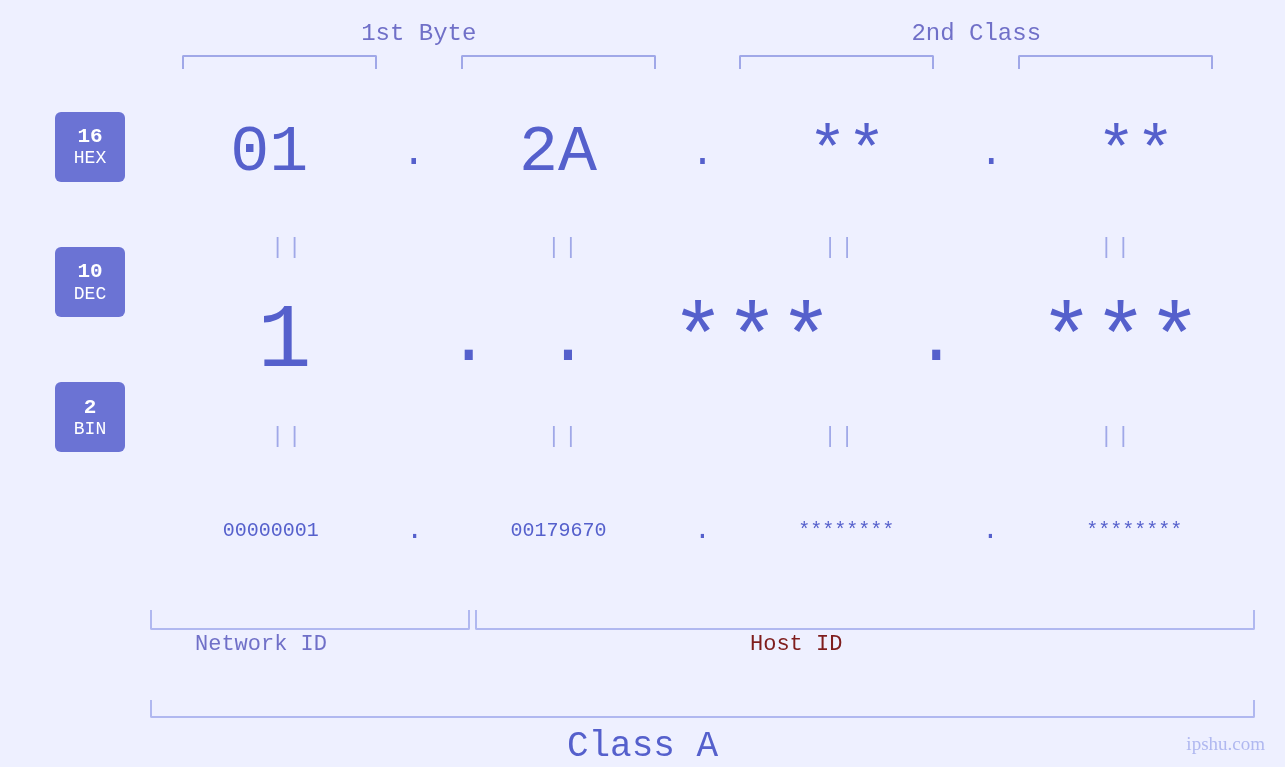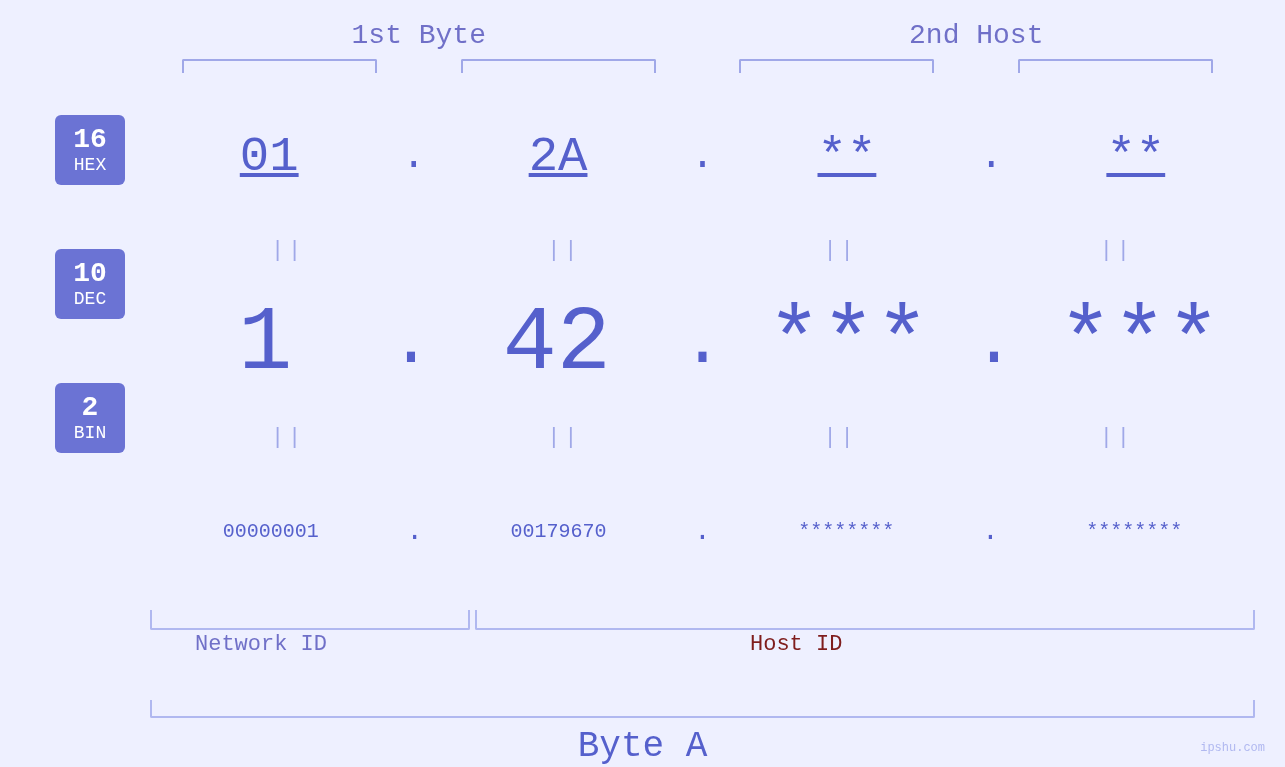--- a/index.html
+++ b/index.html
@@ -31,21 +31,21 @@
       display: flex;
       width: 100%;
       padding-left: 140px;
       margin-top: 20px;
       justify-content: space-around;
       padding-right: 30px;
     }
 
     .byte-label {
       color: #7070c8;
-      font-size: 28px;
+      font-size: 24px;
       font-family: 'Courier New', Courier, monospace;
       text-align: center;
       width: 220px;
     }
 
     
     .bracket-row {
       display: flex;
       width: 100%;
       padding-left: 140px;
@@ -88,21 +88,21 @@
       width: 70px;
       height: 70px;
       display: flex;
       flex-direction: column;
       align-items: center;
       justify-content: center;
       font-family: 'Courier New', Courier, monospace;
     }
 
     .badge-number {
-      font-size: 28px;
+      font-size: 21px;
       font-weight: bold;
       line-height: 1.1;
     }
 
     .badge-type {
       font-size: 18px;
       font-weight: normal;
     }
 
     .bytes-grid {
@@ -127,22 +127,21 @@
       justify-content: center;
       gap: 0px;
     }
 
     .byte-value {
       color: #5560cc;
       font-family: 'Courier New', Courier, monospace;
     }
 
     .hex-value {
-      font-size: 49px;
-      text-decoration: underline;
+      font-size: 65px;
     }
 
     .dec-value {
       font-size: 90px;
     }
 
     .bin-value {
       font-size: 20px;
     }
 
@@ -249,32 +248,32 @@
       color: #5560cc;
       font-size: 36px;
       font-family: 'Courier New', Courier, monospace;
     }
 
     .watermark {
       position: absolute;
       bottom: 12px;
       right: 20px;
       color: #b0b8f0;
-      font-size: 12px;
-      font-family: Liberation Mono, monospace;
+      font-size: 19px;
+      font-family: Liberation Serif, serif;
     }
   </style>
 </head>
 <body>
 
 <div class="main-container">
 
   <div class="byte-headers">
     <div class="byte-label">1st Byte</div>
-    <div class="byte-label">2nd Host</div>
+    <div class="byte-label">2nd Class</div>
   </div>
 
   <div class="bracket-row">
     <div class="bracket"></div>
     <div class="bracket"></div>
     <div class="bracket"></div>
     <div class="bracket"></div>
   </div>
 
   <div class="content-area">
@@ -319,23 +318,20 @@
         <div class="equals-cell">||</div>
         <div class="equals-cell">||</div>
         <div class="equals-cell">||</div>
       </div>
 
       <div class="data-row">
         <div class="byte-cell">
           <span class="byte-value dec-value">1</span>
         </div>
         <span class="dot-separator dec-dot">.</span>
-        <div class="byte-cell">
-          <span class="byte-value dec-value">42</span>
-        </div>
         <span class="dot-separator dec-dot">.</span>
         <div class="byte-cell">
           <span class="byte-value dec-value">***</span>
         </div>
         <span class="dot-separator dec-dot">.</span>
         <div class="byte-cell">
           <span class="byte-value dec-value">***</span>
         </div>
       </div>
 
@@ -372,18 +368,18 @@
     <div class="host-bracket"></div>
     <span class="network-id-label">Network ID</span>
     <span class="host-id-label">Host ID</span>
   </div>
 
   <div class="outer-bracket-row">
     <div class="outer-bracket"></div>
   </div>
 
   <div class="class-label-row">
-    <span class="class-label">Byte A</span>
+    <span class="class-label">Class A</span>
   </div>
 
   <div class="watermark">ipshu.com</div>
 
 </div>
 
 </body></html>

